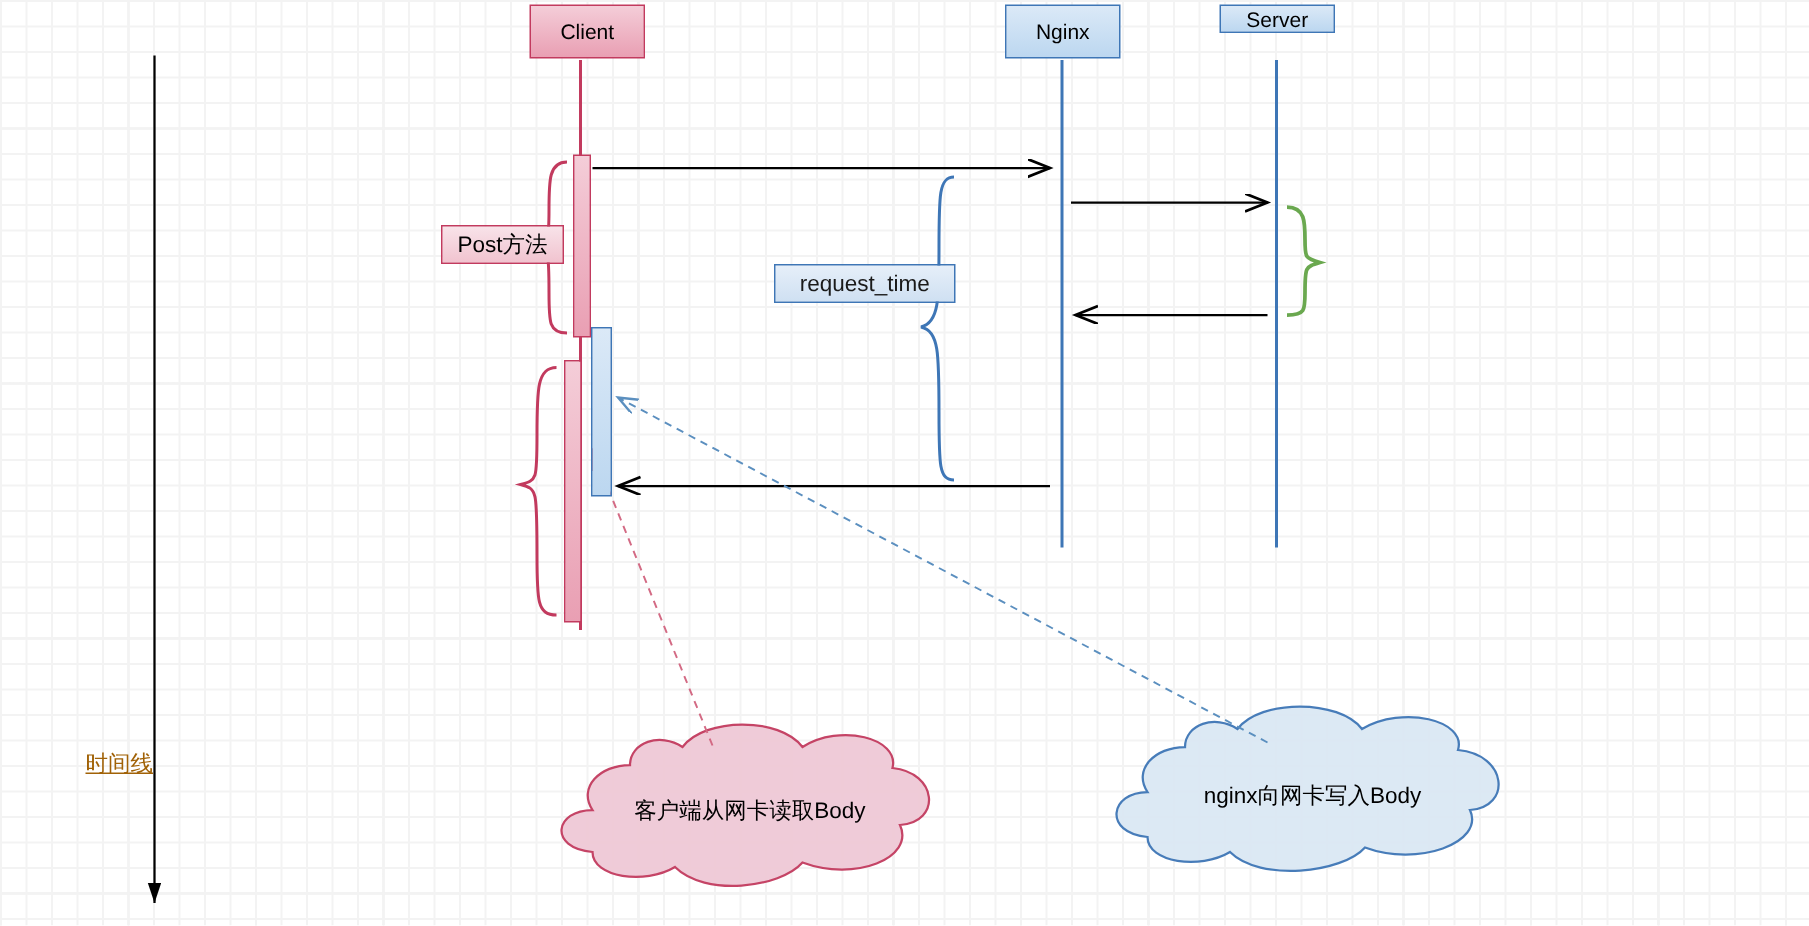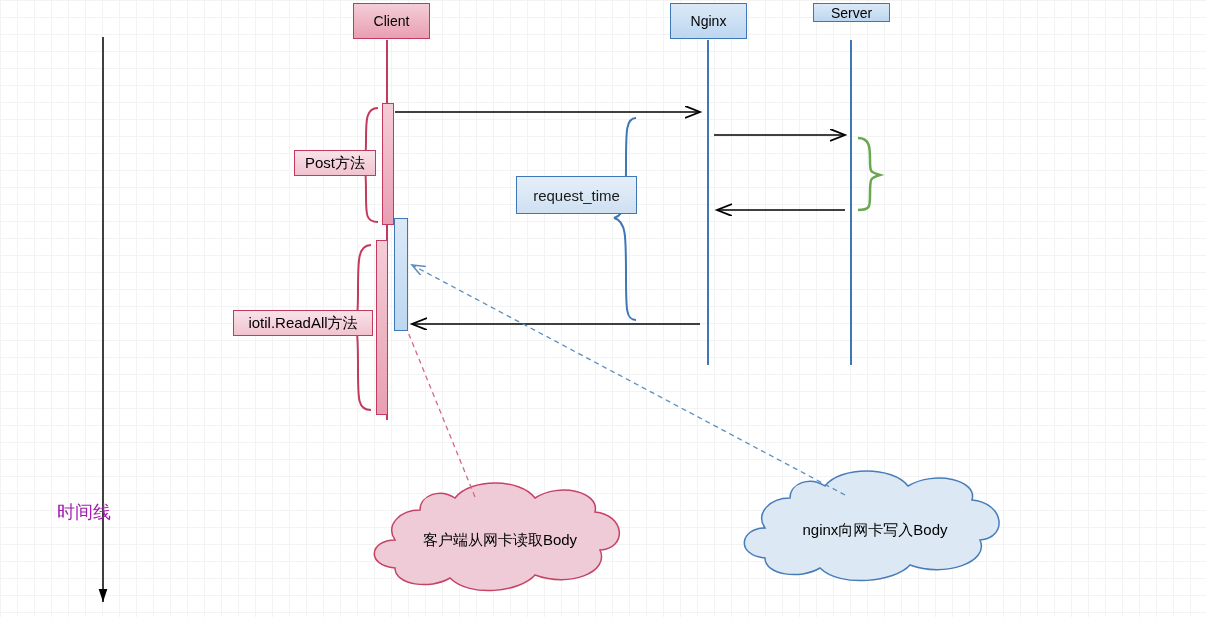--- a/index.html
+++ b/index.html
@@ -64,22 +64,23 @@
     background: linear-gradient(#f4cdd8, #e99fb3);
     border: 1px solid #c23a5e;
     box-sizing: border-box;
   }
   .activation.blue {
     background: linear-gradient(#dbe9f7, #bcd7f0);
     border-color: #3e76b6;
   }
   .axis-label {
     position: absolute;
-    font-size: 18px;
-    color: #a21caf;
+    font-size: 15px;
+    color: #a16207;
+    text-decoration: underline;
   }
   text { font-family: Arial, "Microsoft YaHei", sans-serif; }
 </style>
 </head>
 <body>
 
 <div class="grid"></div>
 
 <div class="stage">
 
@@ -165,26 +166,23 @@
   </div>
 
   <div class="activation" style="left:382px; top:103px; width:12px; height:122px;"></div>
   <div class="activation" style="left:376px; top:240px; width:12px; height:175px;"></div>
   <div class="activation blue" style="left:394px; top:218px; width:14px; height:113px;"></div>
 
   <div class="box label-red" style="left:255px; top:150px; width:82px; height:26px;">
     <span>Post方法</span>
   </div>
 
-  <div class="box label-blue" style="left:516px; top:176px; width:121px; height:38px;">
+  <div class="box label-blue" style="left:516px; top:176px; width:121px; height:26px;">
     <span>request_time</span>
   </div>
 
 
-  <div class="box label-red" style="left:194px; top:310px; width:140px; height:26px;">
-    <span>iotil.ReadAll方法</span>
-  </div>
 
   <div class="axis-label" style="left:57px; top:500px;">
     <span>时间线</span>
   </div>
 
 </div>
 
 </body></html>

